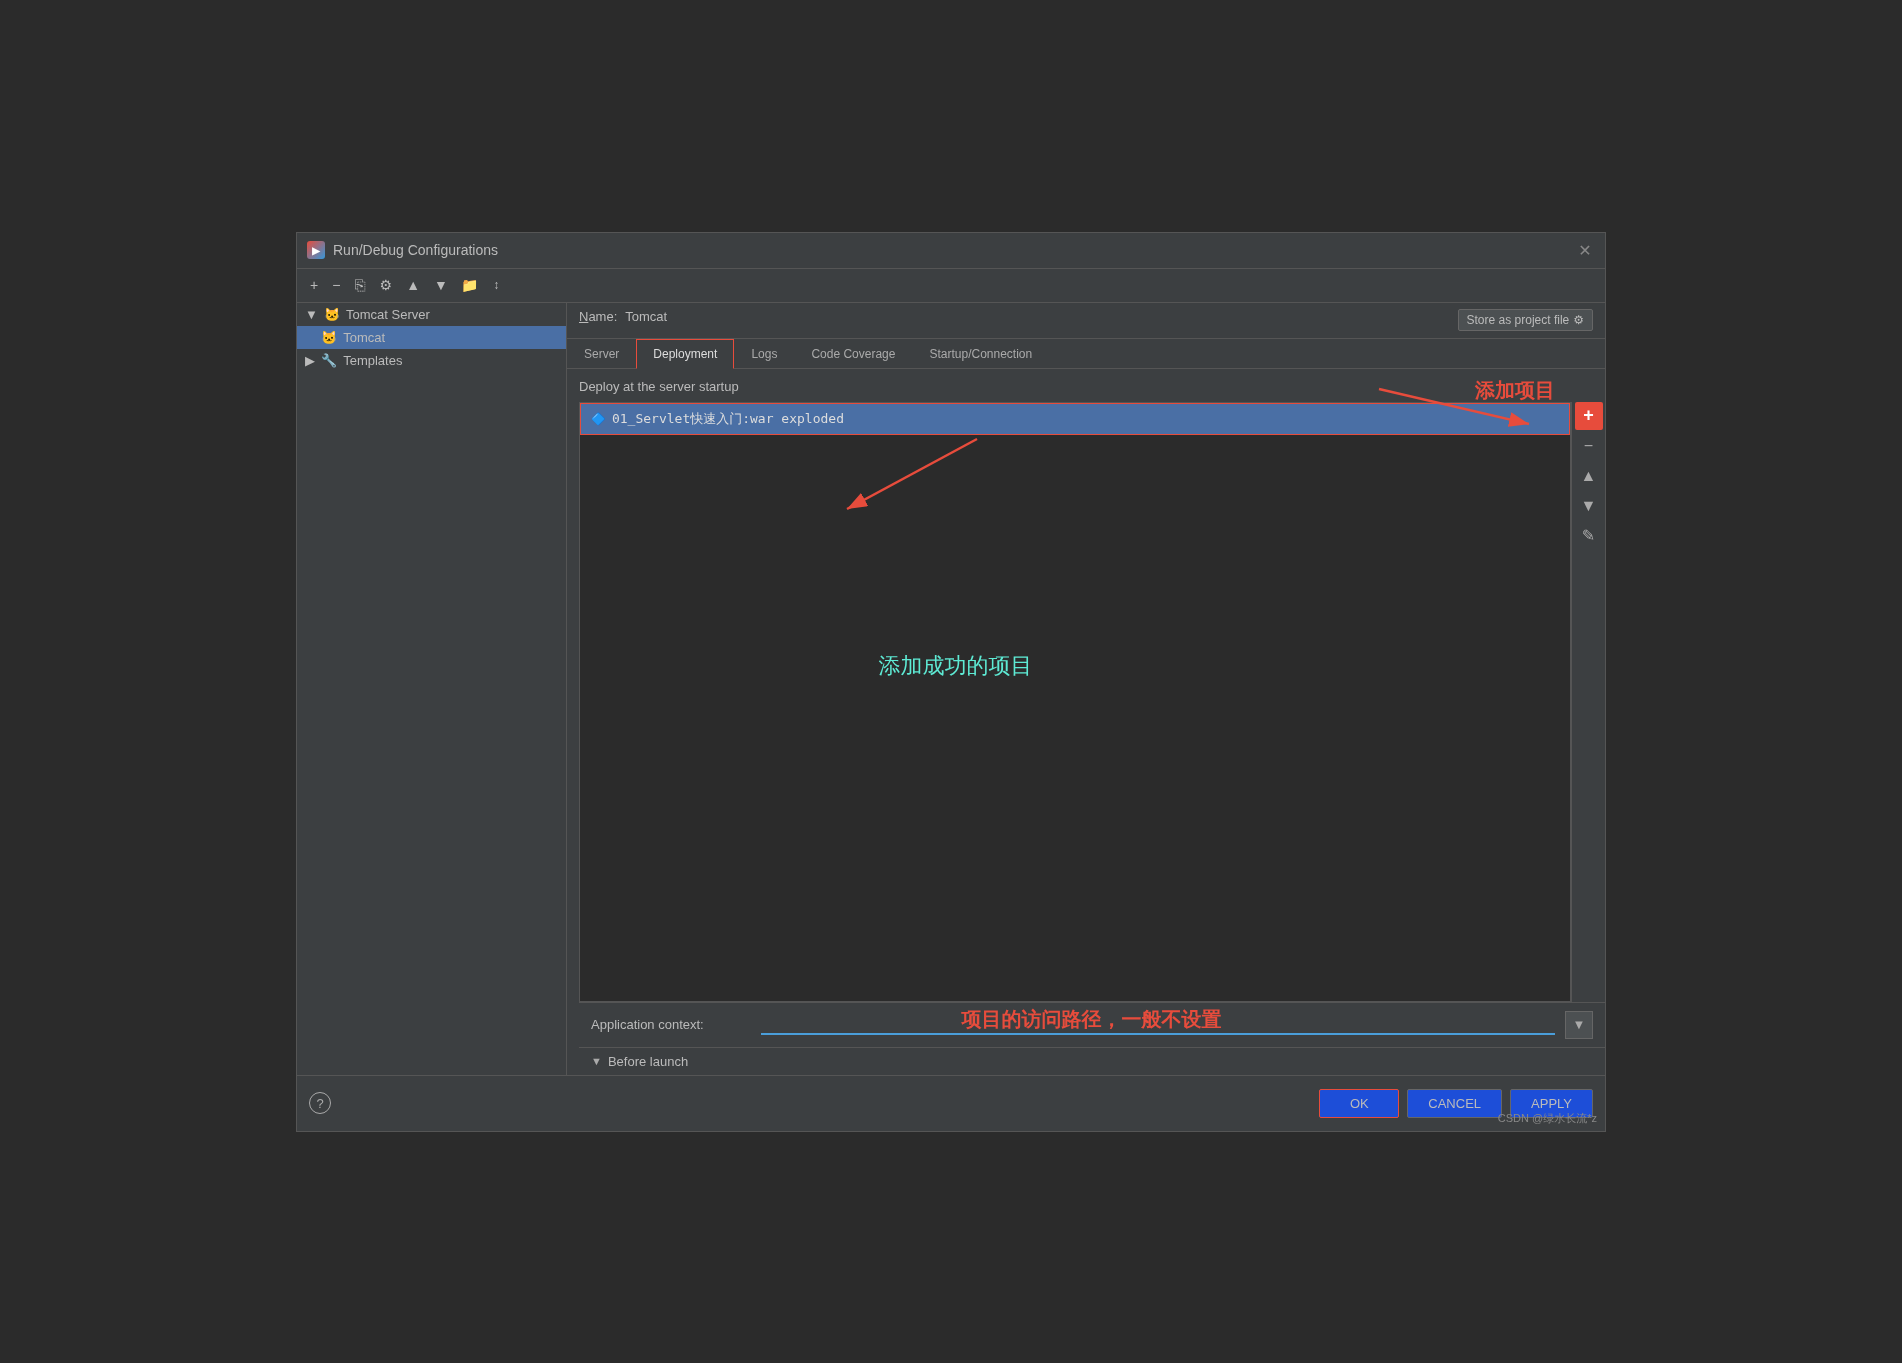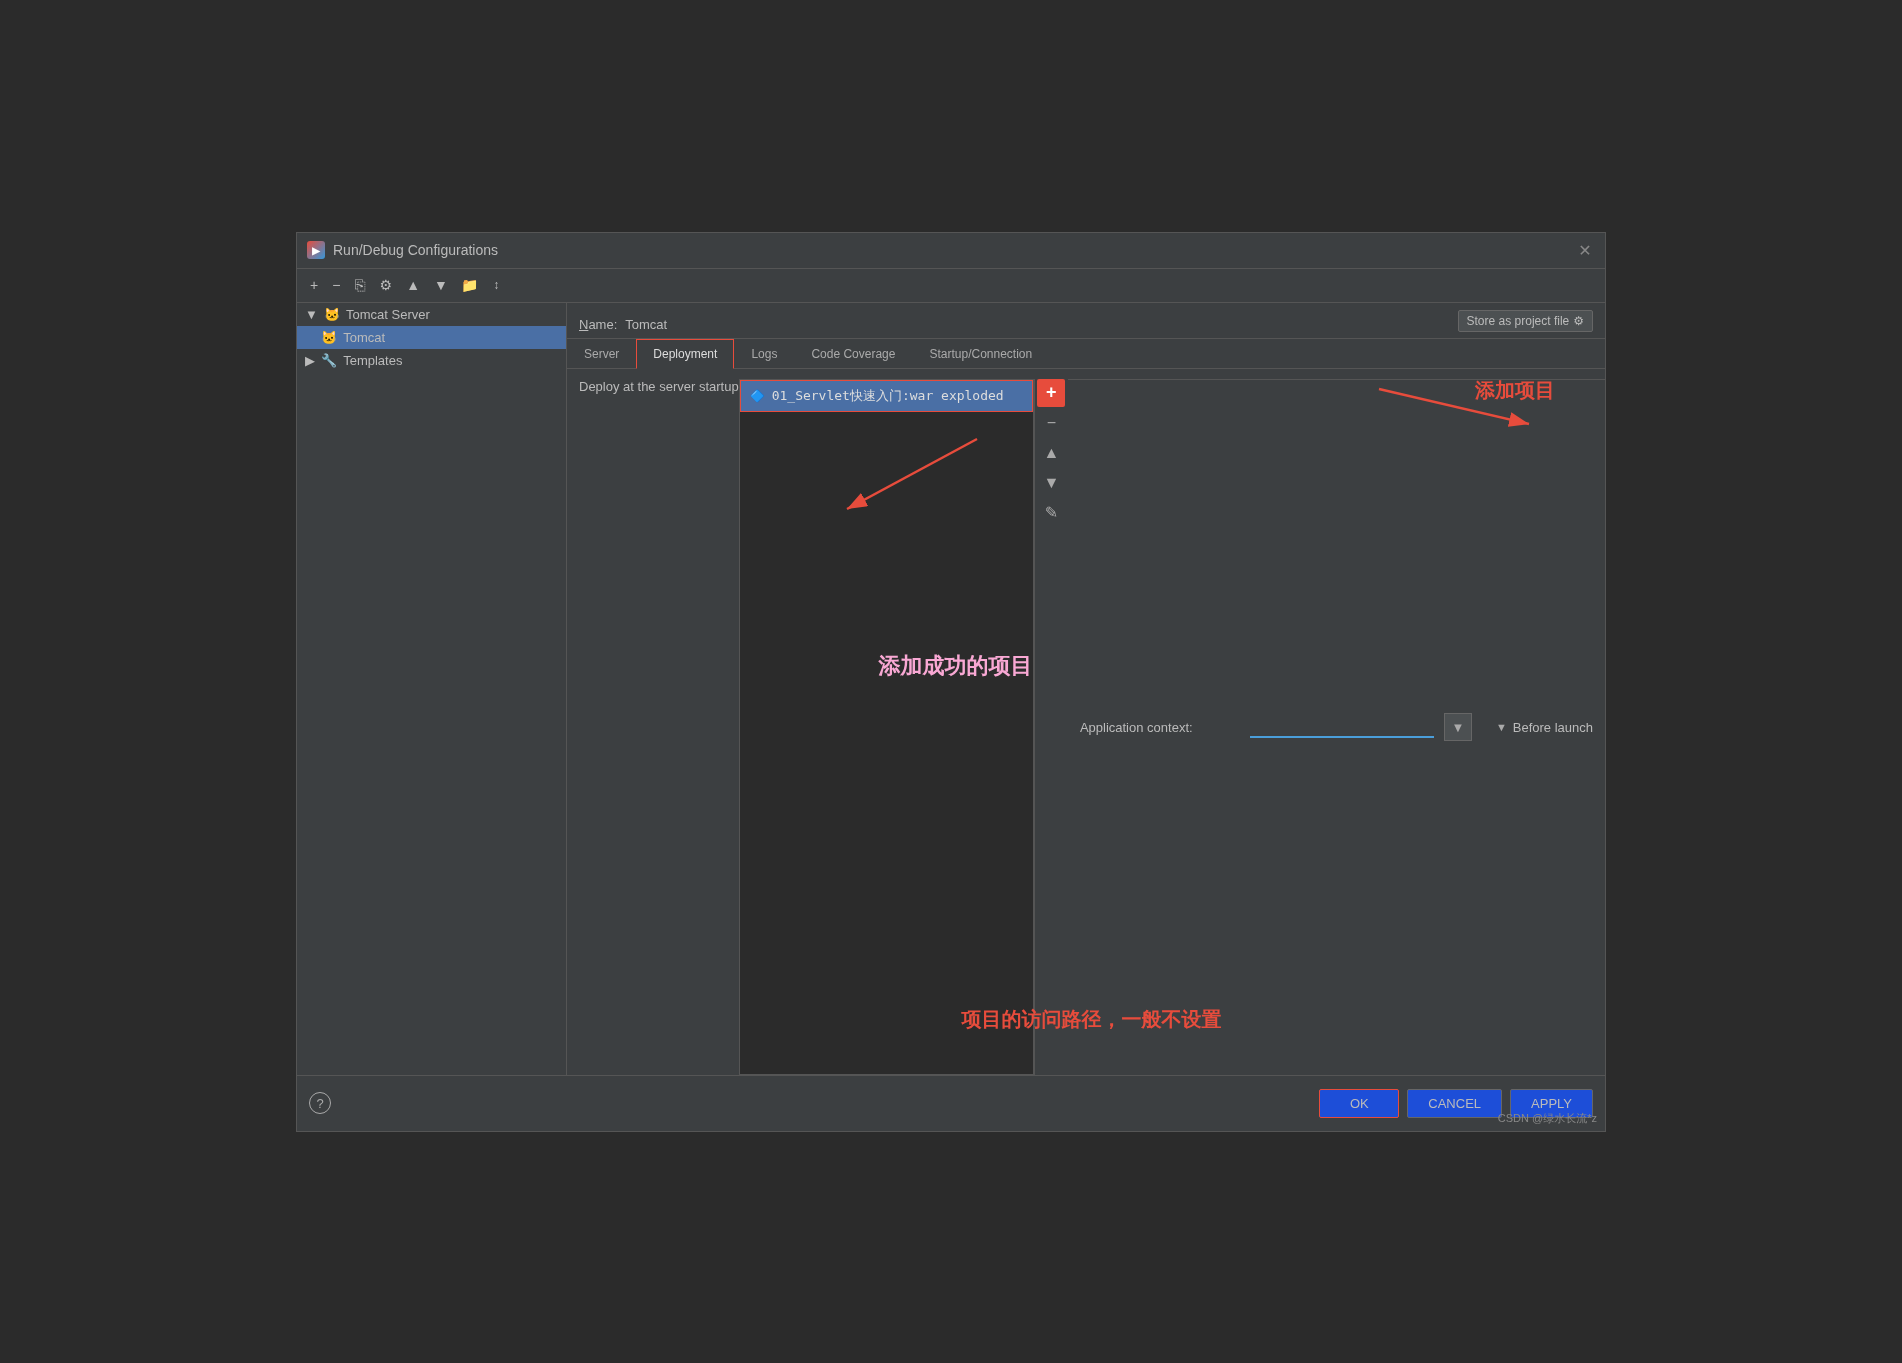--- a/index.html
+++ b/index.html
@@ -109,21 +109,21 @@
     }
     .sidebar-child.selected { background: #4a6fa5; }
     .right-panel {
       flex: 1;
       display: flex;
       flex-direction: column;
       overflow: hidden;
     }
     .name-row {
       display: flex;
-      align-items: flex-end;
+      align-items: flex-start;
       padding: 6px 12px;
       gap: 8px;
       border-bottom: 1px solid #555;
       height: 36px;
     }
     .name-label {
       color: #bbbbbb;
       font-size: 13px;
     }
     .name-label span { text-decoration: underline; }
@@ -325,23 +325,23 @@
       color: #e74c3c;
       font-size: 20px;
       font-weight: bold;
       font-family: 'Microsoft YaHei', Arial, sans-serif;
       pointer-events: none;
     }
     .annotation-label-success {
       position: absolute;
       top: 40%;
       left: 30%;
-      color: #f9a8d4;
+      color: #5eead4;
       font-size: 22px;
-      font-weight: bold;
+      font-weight: normal;
       font-family: 'Microsoft YaHei', Arial, sans-serif;
       pointer-events: none;
     }
     .annotation-label-path {
       position: absolute;
       bottom: 42px;
       left: 38%;
       color: #e74c3c;
       font-size: 20px;
       font-weight: bold;
@@ -355,21 +355,21 @@
     .watermark {
       position: absolute;
       bottom: 5px;
       right: 8px;
       font-size: 11px;
       color: #888;
     }
     .deploy-content-wrapper {
       flex: 1;
       display: flex;
-      flex-direction: row;
+      flex-direction: column;
       padding: 10px 0 0 12px;
       position: relative;
       justify-content: center;
     }
   </style>
 </head>
 <body>
 
 <div class="dialog">
 

